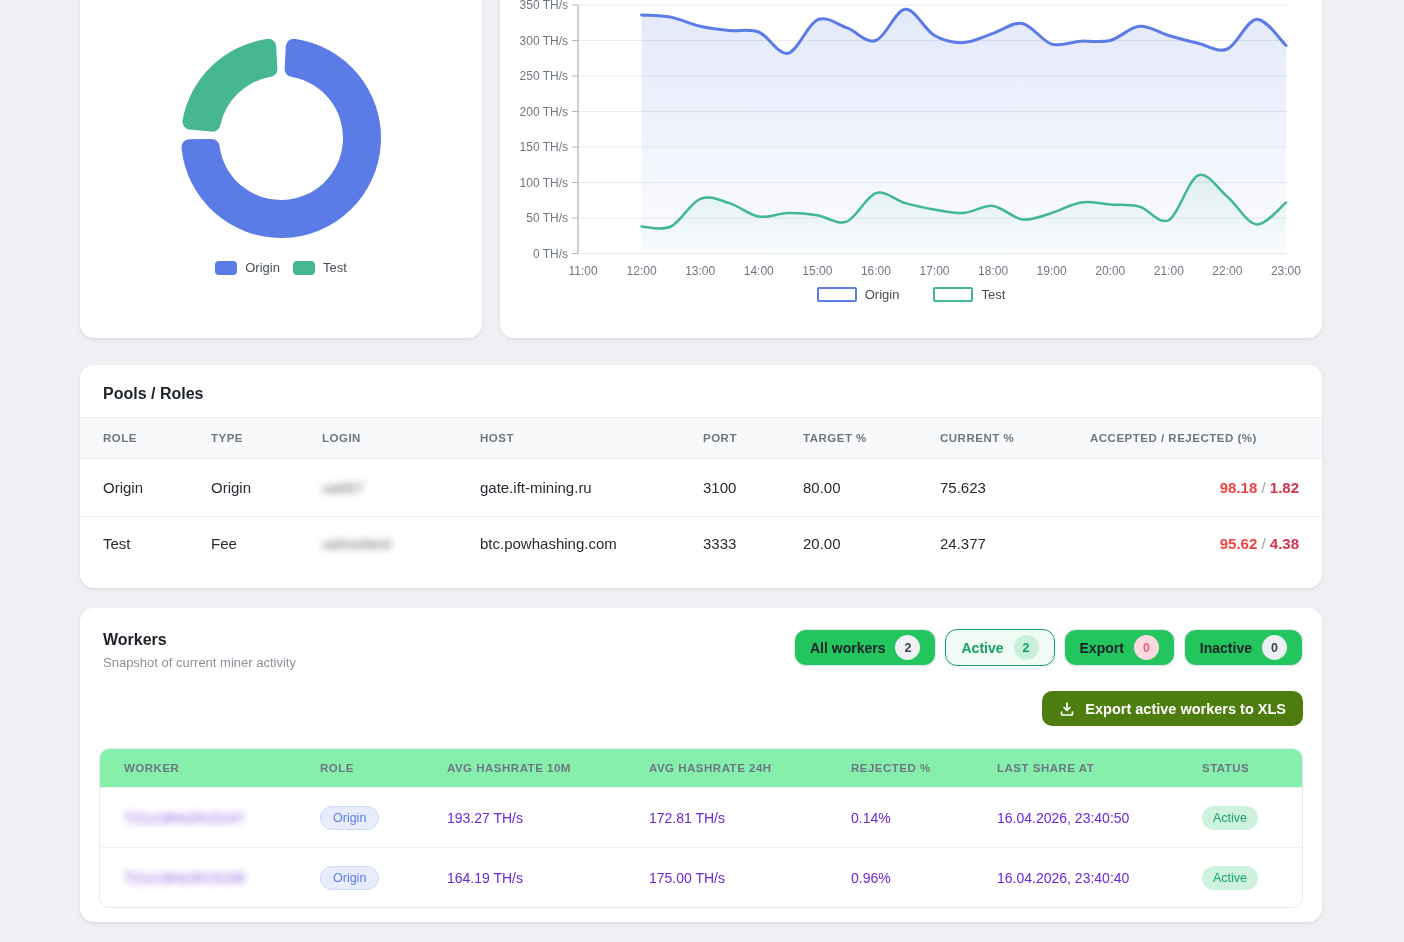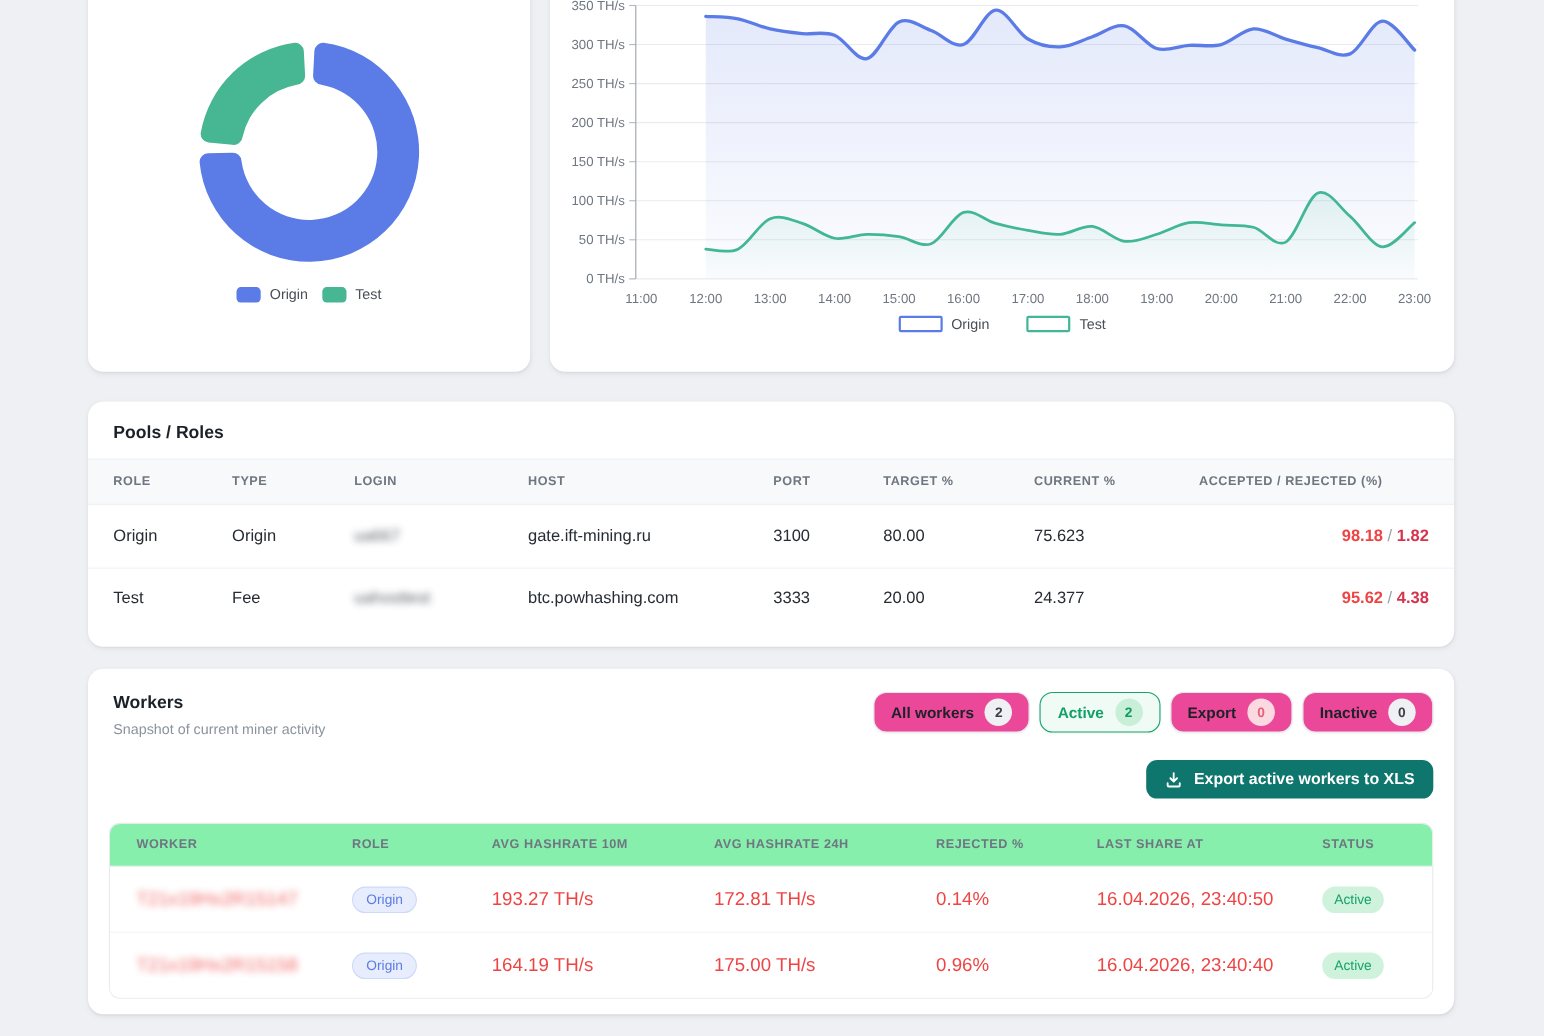--- a/index.html
+++ b/index.html
@@ -34,38 +34,38 @@
   .acc{color:#ef4444;font-weight:700;}
   .rej{color:#d6344d;font-weight:700;}
   .sep{color:#9aa1a8;}
 
   .blurred{filter:blur(3.5px);opacity:.8;color:#39414a;}
 
   
   .workers-card{margin:20px 82px 0 80px;height:314px;box-sizing:border-box;position:relative;}
   .workers-head{display:flex;justify-content:space-between;align-items:flex-start;padding:23px 19px 0 0;}
   .filters{display:flex;gap:9px;margin-top:-2px;}
-  .fbtn{height:37px;border-radius:12px;border:1px solid #e4e7eb;background:#ec4899;display:inline-flex;
+  .fbtn{height:37px;border-radius:12px;border:1px solid #e4e7eb;background:#22c55e;display:inline-flex;
         align-items:center;gap:10px;padding:0 15px;font-size:14px;font-weight:700;color:#1c2228;
         box-shadow:0 1px 2px rgba(16,24,40,.05);cursor:pointer;box-sizing:border-box;}
   .fbtn .cnt{min-width:25px;height:25px;border-radius:50%;background:#eef0f3;display:inline-flex;
         align-items:center;justify-content:center;font-size:12.5px;font-weight:600;color:#3a4149;padding:0 2px;box-sizing:border-box;}
   .fbtn.selected{border:1.5px solid #16a36b;background:#effbf4;color:#12a066;}
   .fbtn.selected .cnt{background:#c9efd8;color:#0f9d63;}
   .fbtn.danger .cnt{background:#fbd9e0;color:#e4607d;}
   .export-row{display:flex;justify-content:flex-end;padding:21px 19px 0 0;}
-  .export-btn{background:#0f766e;color:#fff;border:none;border-radius:10px;height:35px;padding:0 17px;
+  .export-btn{background:#4d7c0f;color:#fff;border:none;border-radius:10px;height:35px;padding:0 17px;
         font-size:14.5px;font-weight:700;display:inline-flex;align-items:center;gap:10px;cursor:pointer;
         font-family:inherit;}
   .wtable{margin:22px 19px 0 19px;border:1px solid #e8ebee;border-radius:10px;overflow:hidden;}
   .wrow{display:grid;grid-template-columns:196px 127px 202px 202px 146px 205px 1fr;padding:0 24px;align-items:center;}
   .wrow.head{height:38px;background:#86efac;border-bottom:1px solid #eef0f2;}
   .wrow.r{height:59px;background:#fff;}
   .wrow.rb{border-bottom:1px solid #f0f2f4;}
-  .wtd{font-size:17px;color:#ef4444;}
+  .wtd{font-size:14px;color:#6d28d9;}
   .pill{display:inline-block;background:#e7edfc;color:#5b7ce6;border:1px solid #ccd9f9;border-radius:13px;
         padding:4px 12px;font-size:12.5px;}
   .status-badge{display:inline-block;background:#cff2dd;color:#16a36b;border-radius:13px;padding:5px 11px;
         font-size:12.5px;}
 </style>
 </head>
 <body>
 
 <div class="page">
 

